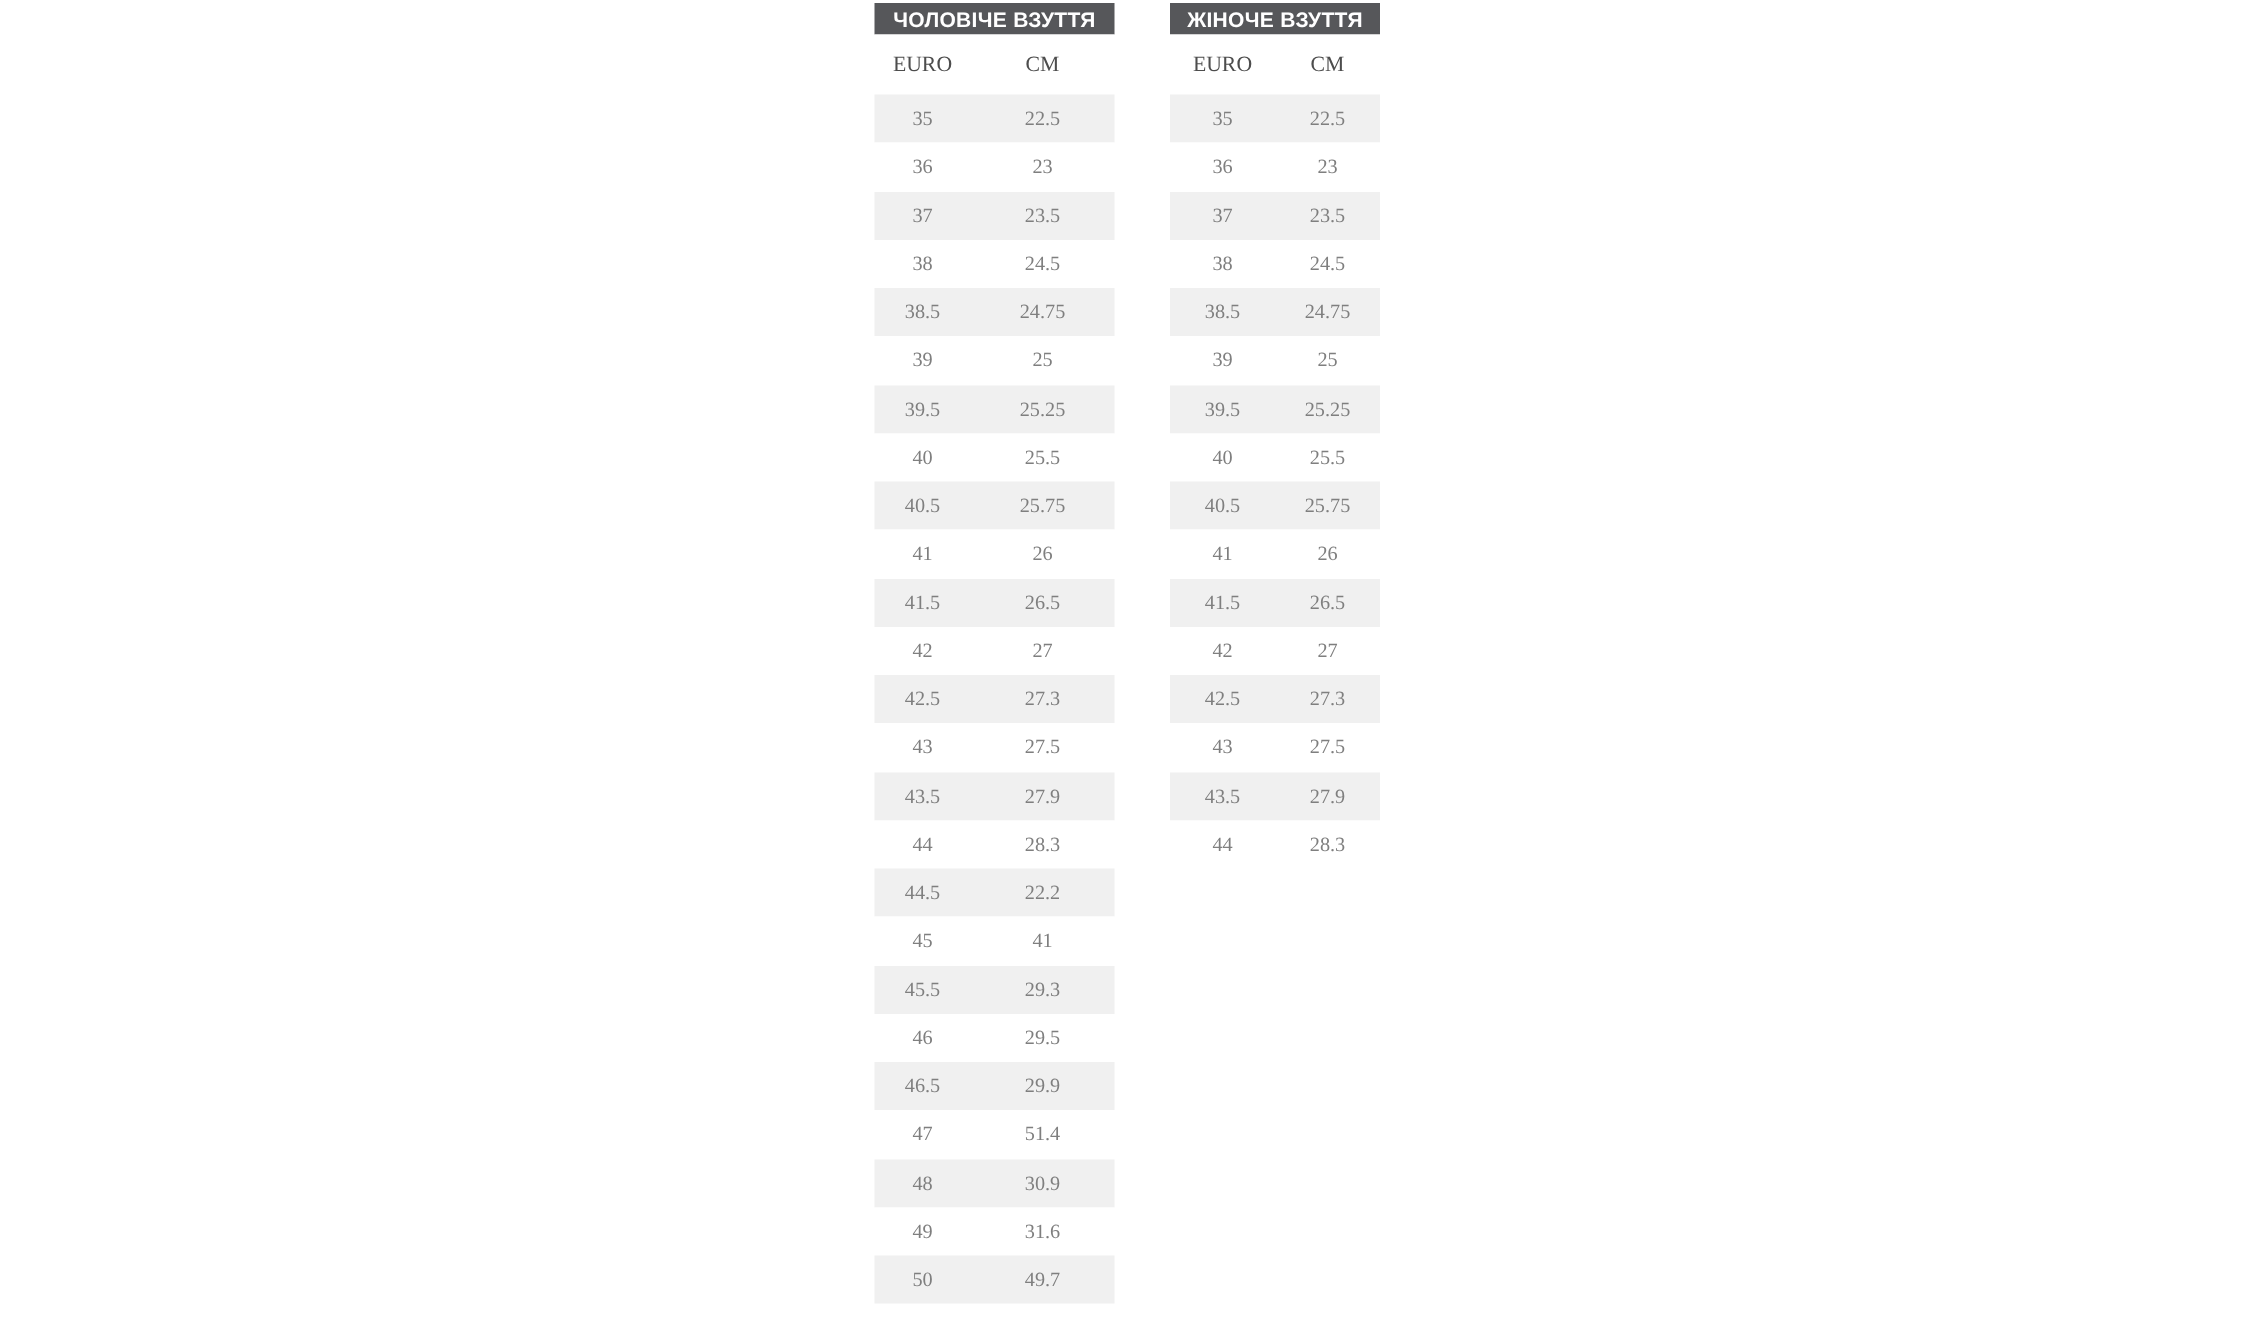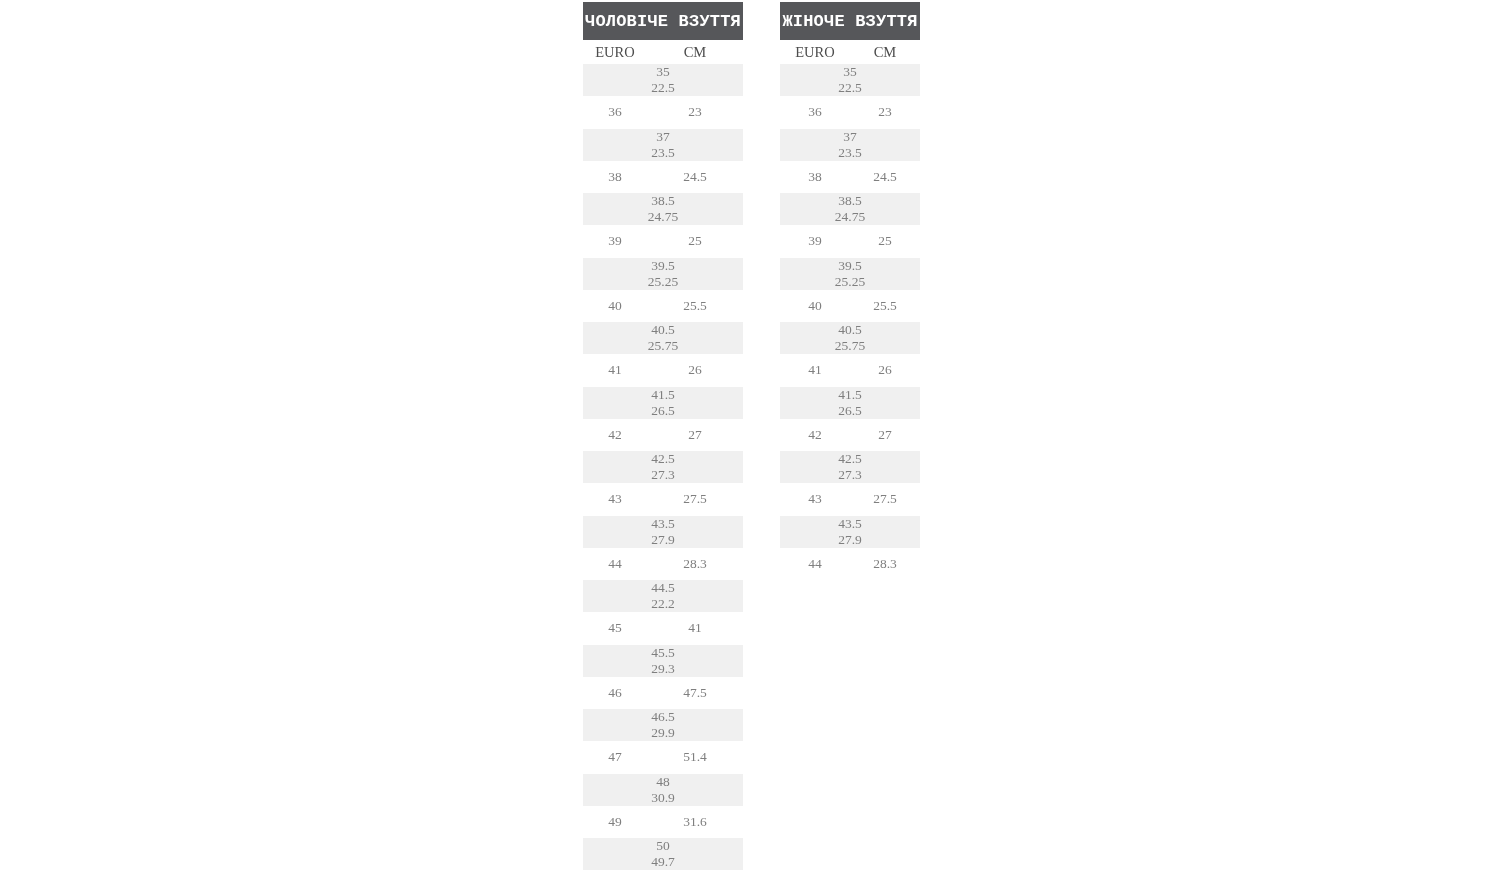--- a/index.html
+++ b/index.html
@@ -20,50 +20,50 @@
     overflow: hidden;
     font-family: "Liberation Serif", serif;
   }
   .size-table {
     position: absolute;
     top: 2px;
   }
   .size-table.men { left: 583px; width: 160px; }
   .size-table.women { left: 780px; width: 140px; }
   .table-title {
-    height: 38px;
+    height: 21px;
     background: var(--title-bar-bg);
     color: var(--title-text);
-    font-family: Liberation Mono, monospace;
+    font-family: Liberation Sans, sans-serif;
     font-weight: bold;
-    font-size: 17px;
+    font-size: 14px;
     letter-spacing: 0.2px;
     display: flex;
     align-items: center;
     justify-content: center;
     white-space: nowrap;
   }
   .cols-header {
     display: flex;
-    height: 24px;
+    height: 40px;
     align-items: center;
     background: var(--plain-row-bg);
     color: var(--column-header-text);
     font-size: 14.5px;
   }
   .col-h { text-align: center; }
   .row {
     display: flex;
     height: 32.25px;
     align-items: center;
     font-size: 13.5px;
     color: var(--cell-text);
     background: var(--plain-row-bg);
   }
-  .row.shaded { background: var(--shaded-row-bg); flex-direction: column; }
+  .row.shaded { background: var(--shaded-row-bg); }
   .cell { text-align: center; }
   
   .men .c0 { width: 40%; }
   .men .c1 { width: 60%; }
   .women .c0 { width: 50%; }
   .women .c1 { width: 50%; }
 </style>
 </head>
 <body>
 
@@ -147,21 +147,21 @@
         <div class="row plain">
           <span class="cell c0">45</span>
           <span class="cell c1">41</span>
         </div>
         <div class="row shaded">
           <span class="cell c0">45.5</span>
           <span class="cell c1">29.3</span>
         </div>
         <div class="row plain">
           <span class="cell c0">46</span>
-          <span class="cell c1">47.5</span>
+          <span class="cell c1">29.5</span>
         </div>
         <div class="row shaded">
           <span class="cell c0">46.5</span>
           <span class="cell c1">29.9</span>
         </div>
         <div class="row plain">
           <span class="cell c0">47</span>
           <span class="cell c1">51.4</span>
         </div>
         <div class="row shaded">

